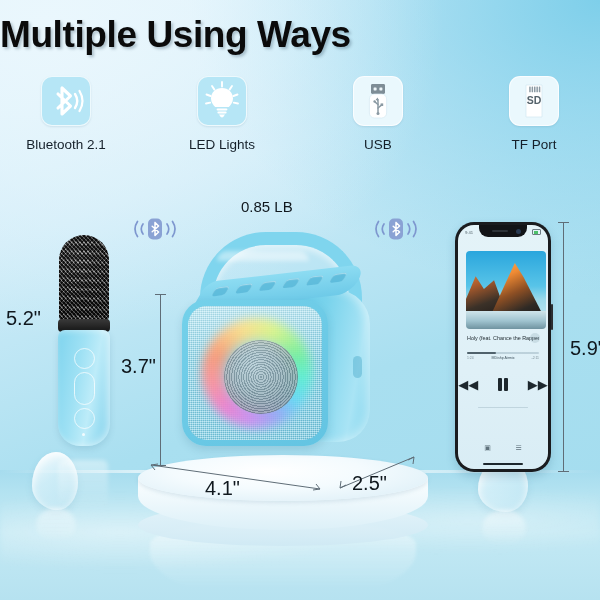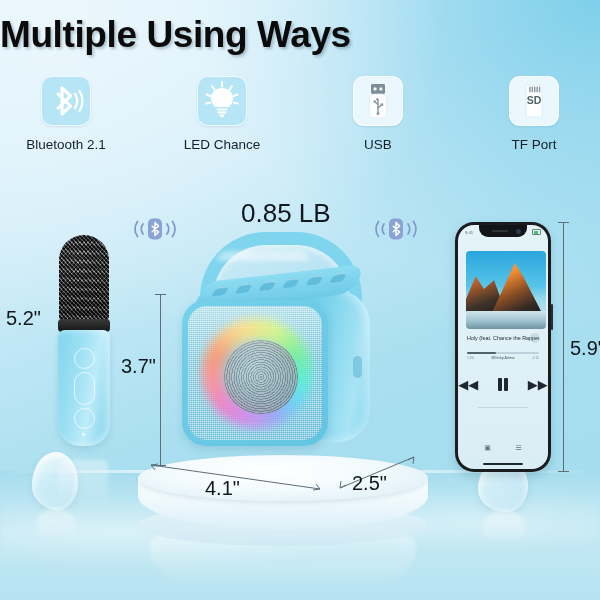--- a/index.html
+++ b/index.html
@@ -58,21 +58,21 @@
   
   .bt-glyph{width:44px;height:44px;}
   .mic-pair{width:44px;height:44px;}
   .bulb{width:44px;height:44px;}
   .jack{width:44px;height:44px;}
   .sd{width:44px;height:44px;}
   .usb{width:44px;height:44px;}
 
   
   .dim{position:absolute;font-size:20px;color:#10181e;}
-  .wt{position:absolute;font-size:26px;color:#10181e;text-align:center;}
+  .wt{position:absolute;font-size:15px;color:#10181e;text-align:center;}
 
   
   .vline{position:absolute;width:1px;background:#5f6d77;}
   .vline:before,.vline:after{
     content:"";position:absolute;left:-5px;width:11px;height:1px;background:#5f6d77;
   }
   .vline:before{top:0;} .vline:after{bottom:0;}
 
   
   .btwave{position:absolute;width:62px;height:26px;}
@@ -338,21 +338,21 @@
             <line x1="37.5" y1="15.5" x2="33.4" y2="17"></line>
             <line x1="6" y1="24.5" x2="10.2" y2="23.6"></line>
             <line x1="38" y1="24.5" x2="33.8" y2="23.6"></line>
           </g>
           <path d="M22 9 C15.6 9 11 13.6 11 19.4 C11 23.4 13.4 26 15.2 28 L28.8 28 C30.6 26 33 23.4 33 19.4 C33 13.6 28.4 9 22 9 Z" fill="#ffffff"></path>
           <rect x="16.6" y="29.4" width="10.8" height="2.1" rx="1" fill="#ffffff"></rect>
           <rect x="17.4" y="32.4" width="9.2" height="2.1" rx="1" fill="#ffffff"></rect>
           <path d="M19 35.6 L25 35.6 Q23.6 38.4 22 38.4 Q20.4 38.4 19 35.6 Z" fill="#ffffff"></path>
         </svg>
       </div>
-      <div class="featlabel">LED Chance</div>
+      <div class="featlabel">LED Lights</div>
     </div>
 
 
     <div class="feat">
       <div class="featbox pale">
         <svg class="usb" viewBox="0 0 44 44">
           <rect x="15" y="5" width="14" height="10" rx="1.4" fill="#7e8d96"></rect>
           <rect x="17.6" y="8.4" width="3" height="3" rx=".6" fill="#eef6f9"></rect>
           <rect x="23.4" y="8.4" width="3" height="3" rx=".6" fill="#eef6f9"></rect>
           <rect x="13.4" y="15" width="17.2" height="24" rx="5" fill="#ffffff" stroke="#d6eaf2" stroke-width=".7"></rect>

